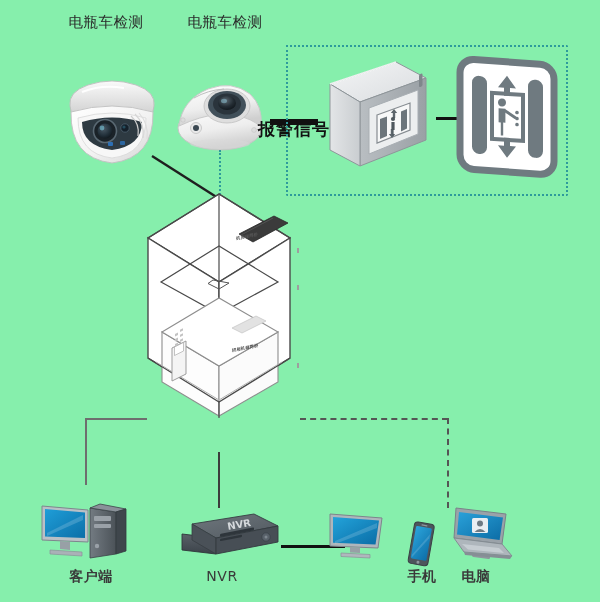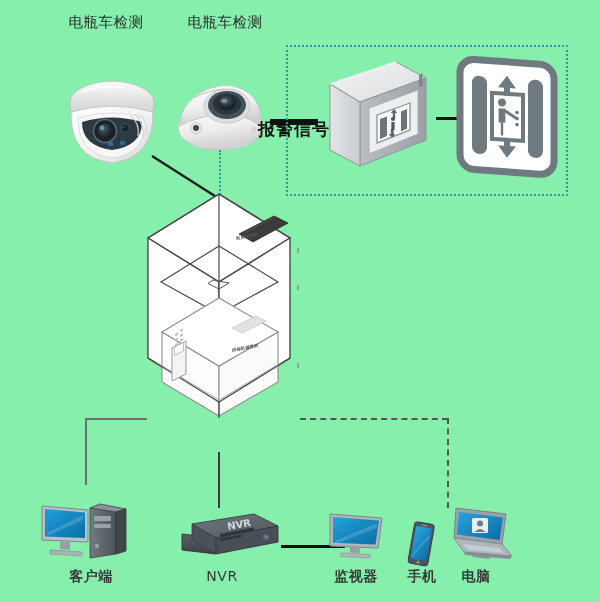--- a/index.html
+++ b/index.html
@@ -400,21 +400,20 @@
         </linearGradient>
       </defs>
       <path d="M2 4 L54 8 L50 38 L2 36 Z" fill="#aeb6bc" stroke="#7d858c" stroke-width="1"></path>
       <path d="M5 7 L51 10.5 L47.5 34.5 L5 32.8 Z" fill="url(#scr2)"></path>
       <path d="M7 31 L49 13 L49 18 L7 34 Z" fill="#ffffff" opacity="0.16"></path>
       <path d="M22 37 L32 37.5 L32 43 L22 42.5 Z" fill="#98a0a6"></path>
       <path d="M13 43 L42 44.5 L42 48 L13 46.5 Z" fill="#b0b7bd" stroke="#8b9298" stroke-width="0.7"></path>
     </svg>
   </div>
 
-  <div class="lbl lbl-dev" style="left:315px; top:566px; width:82px;">监视器</div>
 
   <div class="svgbox" style="left:404px; top:520px;">
     <svg width="36" height="50" viewBox="0 0 36 50">
       <defs>
         <linearGradient id="ph" x1="0" y1="0" x2="1" y2="1">
           <stop offset="0%" stop-color="#2ba4db"></stop>
           <stop offset="100%" stop-color="#0d6ea7"></stop>
         </linearGradient>
       </defs>
       <g transform="rotate(10 18 25)">

